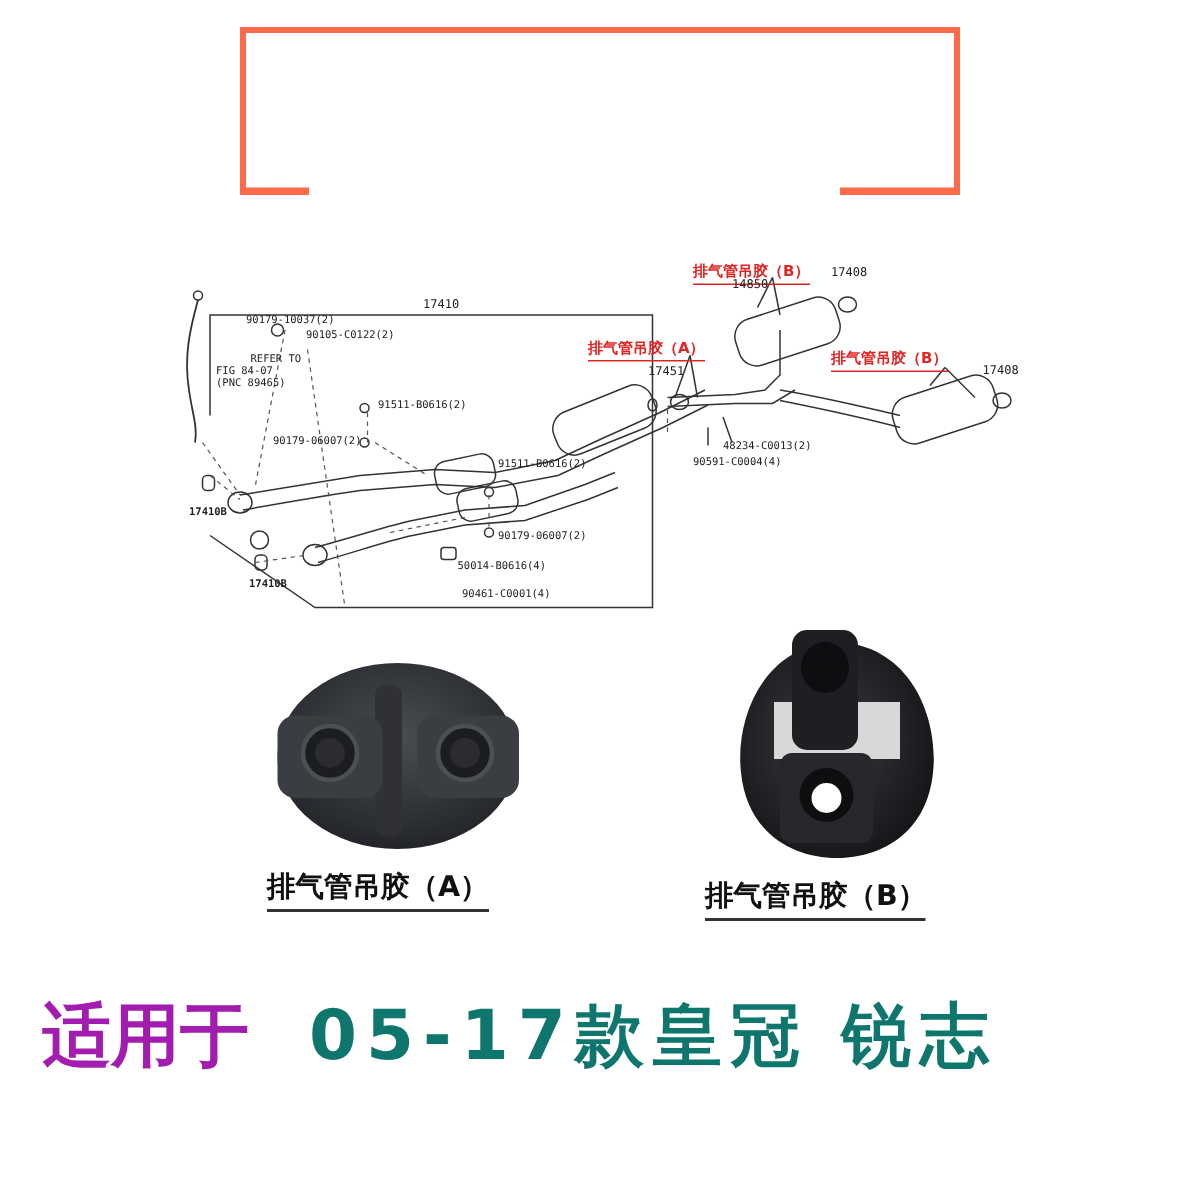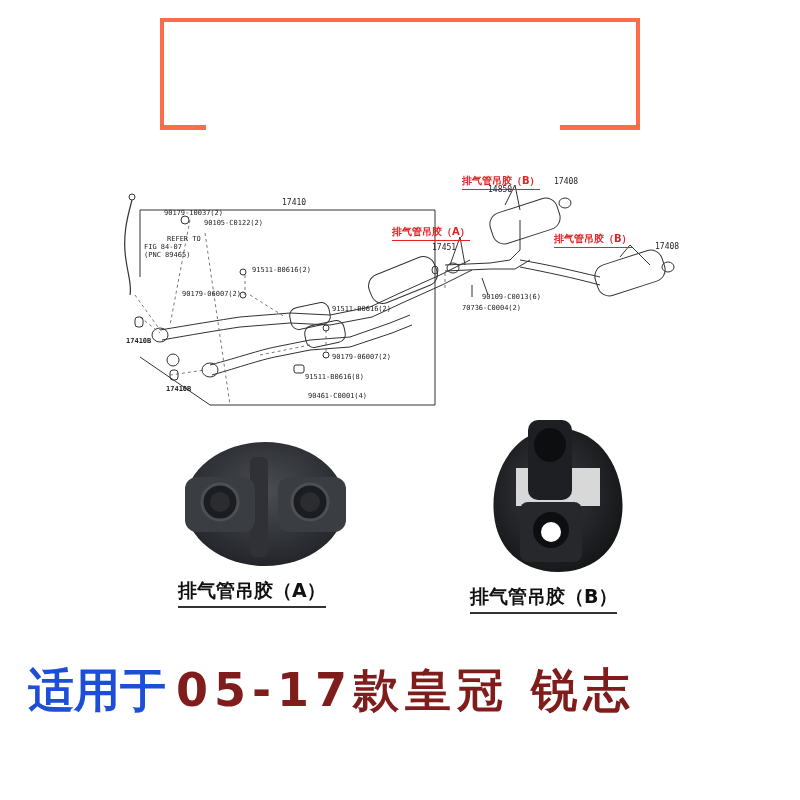--- a/index.html
+++ b/index.html
@@ -14,22 +14,22 @@
 
     .diagram { position: absolute; left: 110px; top: 165px; width: 590px; height: 245px; }
     .diagram svg { position: absolute; left: 0; top: 0; }
     .pn { position: absolute; font-family: "DejaVu Sans Mono", monospace; font-size: 7px; color: #222; white-space: nowrap; }
     .red-label { position: absolute; font-size: 10px; font-weight: bold; color: #e02424; white-space: nowrap; border-bottom: 1px solid #e02424; padding-bottom: 1px; }
 
     .product { position: absolute; }
     .product-label { position: absolute; font-size: 19px; font-weight: bold; color: #111; white-space: nowrap; border-bottom: 2px solid #333; padding-bottom: 2px; }
 
     .footer { position: absolute; left: 28px; top: 660px; width: 760px; height: 60px; font-weight: bold; font-size: 46px; line-height: 60px; white-space: nowrap; }
-    .footer .accent { color: #1d4ed8; }
-    .footer .rest { color: #7f1d1d; margin-left: 10px; letter-spacing: 6px; }
+    .footer .accent { color: #a21caf; }
+    .footer .rest { color: #0f766e; margin-left: 40px; letter-spacing: 6px; }
   </style>
 </head>
 <body>
 
 <div class="title-frame">
   <div class="frame-top"></div>
   <div class="frame-left"></div>
   <div class="frame-right"></div>
   <div class="frame-bl"></div>
   <div class="frame-br"></div>
@@ -111,33 +111,33 @@
   <div class="pn" style="left:34px;top:70px;margin-left:23px;">REFER TO</div>
   <div class="pn" style="left:34px;top:78px;">FIG 84-07</div>
   <div class="pn" style="left:34px;top:86px;text-align:right;">(PNC 89465)</div>
   <div class="pn" style="left:172px;top:33px;font-size:8px;">17410</div>
   <div class="pn" style="left:142px;top:101px;">91511-B0616(2)</div>
   <div class="pn" style="left:72px;top:125px;">90179-06007(2)</div>
   <div class="pn" style="left:16px;top:172px;font-weight:bold;">17410B</div>
   <div class="pn" style="left:222px;top:140px;">91511-B0616(2)</div>
   <div class="pn" style="left:222px;top:188px;">90179-06007(2)</div>
   <div class="pn" style="left:198px;top:199px;margin-top:28px;">90461-C0001(4)</div>
-  <div class="pn" style="left:195px;top:208px;">91511-B0616(8)</div>
+  <div class="pn" style="left:195px;top:208px;">50014-B0616(4)</div>
   <div class="pn" style="left:56px;top:220px;font-weight:bold;">17410B</div>
 
   <div class="red-label" style="left:352px;top:9px;">排气管吊胶（B）</div>
   <div class="red-label" style="left:282px;top:60px;">排气管吊胶（A）</div>
   <div class="red-label" style="left:444px;top:67px;">排气管吊胶（B）</div>
 
   <div class="pn" style="left:378px;top:20px;font-size:8px;">14850</div>
   <div class="pn" style="left:444px;top:12px;font-size:8px;">17408</div>
   <div class="pn" style="left:322px;top:78px;font-size:8px;">17451</div>
   <div class="pn" style="left:545px;top:77px;font-size:8px;">17408</div>
-  <div class="pn" style="left:372px;top:128px;">90109-C0013(6)</div>
-  <div class="pn" style="left:352px;top:139px;">70736-C0004(2)</div>
+  <div class="pn" style="left:372px;top:128px;">48234-C0013(2)</div>
+  <div class="pn" style="left:352px;top:139px;">90591-C0004(4)</div>
 </div>
 
 <div class="product" style="left:180px;top:432px;width:170px;height:140px;">
   <svg width="170" height="140" viewBox="0 0 170 140">
     <defs>
       <radialGradient id="gA" cx="50%" cy="40%" r="60%">
         <stop offset="0%" stop-color="#4a4d52"></stop>
         <stop offset="100%" stop-color="#23252a"></stop>
       </radialGradient>
     </defs>

